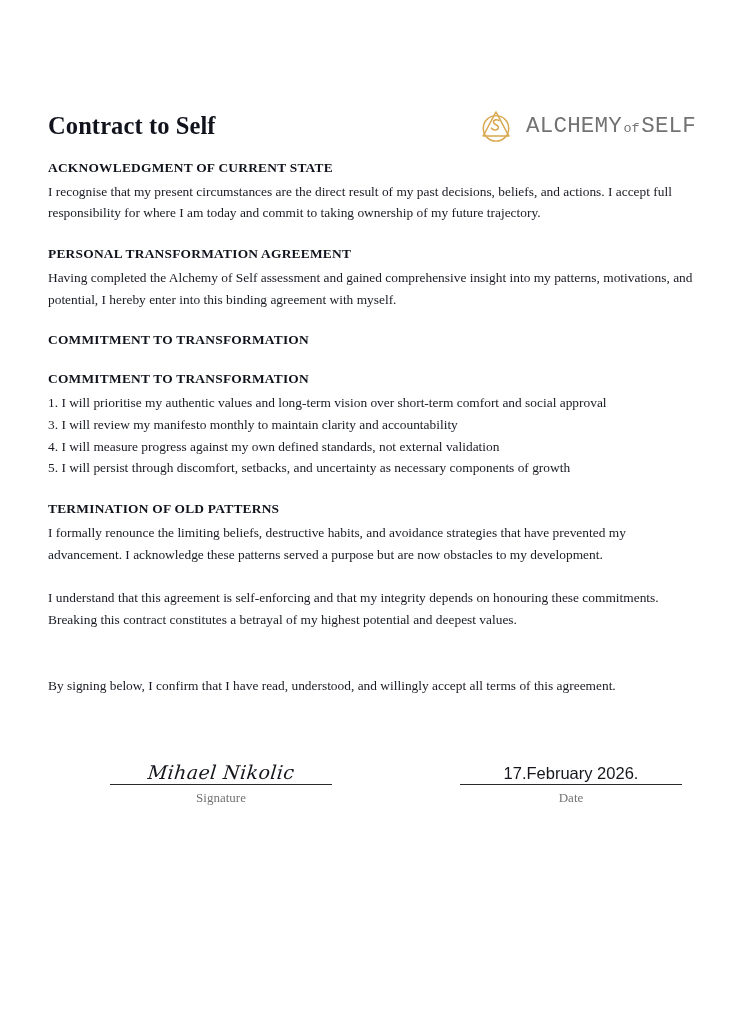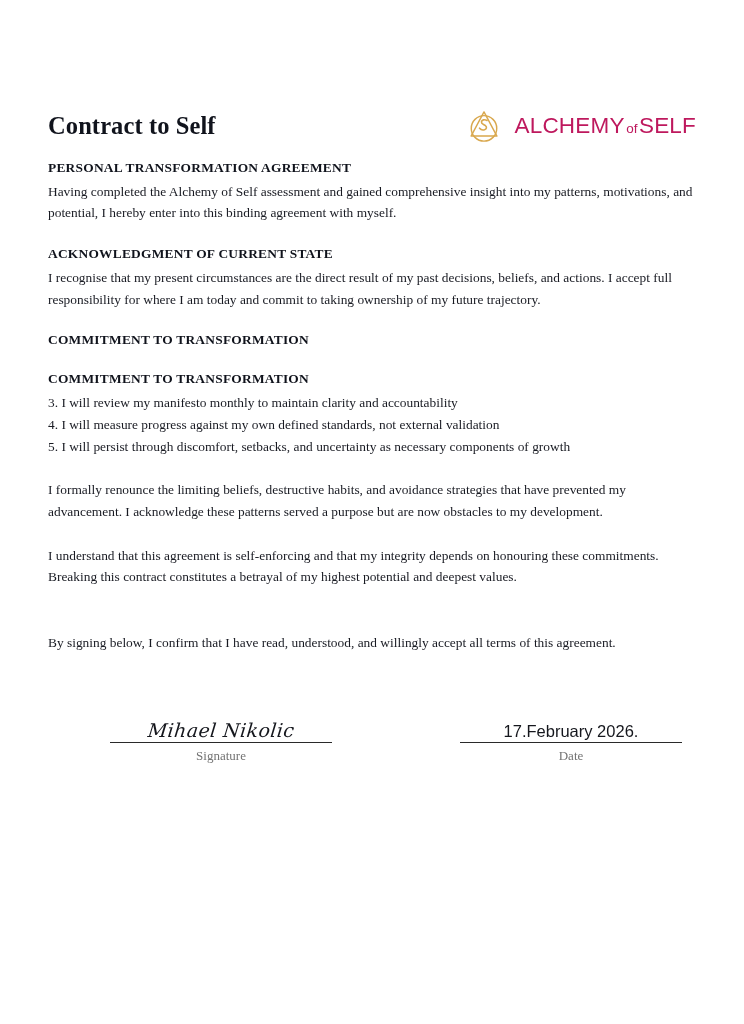--- a/index.html
+++ b/index.html
@@ -46,24 +46,24 @@
     align-items: center;
     gap: 11px;
   }
   .brand-mark {
     width: 38px;
     height: 38px;
     flex: 0 0 38px;
     display: block;
   }
   .brand-text {
-    font-family: Liberation Sans, sans-serif;
+    font-family: Liberation Mono, monospace;
     font-size: 22.5px;
     letter-spacing: 0.2px;
-    color: #be185d;
+    color: #737373;
     white-space: nowrap;
     line-height: 1;
   }
   .brand-text .of {
     font-size: 13.5px;
     letter-spacing: 0;
     padding: 0 1.5px;
   }
 
   
@@ -171,43 +171,45 @@
       </span>
       <span class="brand-text">
         <span>ALCHEMY</span><span class="of">of</span><span>SELF</span>
       </span>
     </div>
   </div>
 
   <div class="body-wrap">
 
     <div class="section">
+      <h2 class="section-heading">ACKNOWLEDGMENT OF CURRENT STATE</h2>
+      <p class="section-para">I recognise that my present circumstances are the direct result of my past decisions, beliefs, and actions. I accept full responsibility for where I am today and commit to taking ownership of my future trajectory.</p>
+    </div>
+
+    <div class="section">
       <h2 class="section-heading">PERSONAL TRANSFORMATION AGREEMENT</h2>
       <p class="section-para">Having completed the Alchemy of Self assessment and gained comprehensive insight into my patterns, motivations, and potential, I hereby enter into this binding agreement with myself.</p>
     </div>
 
     <div class="section">
-      <h2 class="section-heading">ACKNOWLEDGMENT OF CURRENT STATE</h2>
-      <p class="section-para">I recognise that my present circumstances are the direct result of my past decisions, beliefs, and actions. I accept full responsibility for where I am today and commit to taking ownership of my future trajectory.</p>
-    </div>
-
-    <div class="section">
       <h2 class="section-heading">COMMITMENT TO TRANSFORMATION</h2>
     </div>
 
     <div class="section">
       <h2 class="section-heading">COMMITMENT TO TRANSFORMATION</h2>
       <ul class="pledge-list">
+        <li>1. I will prioritise my authentic values and long-term vision over short-term comfort and social approval</li>
         <li>3. I will review my manifesto monthly to maintain clarity and accountability</li>
         <li>4. I will measure progress against my own defined standards, not external validation</li>
         <li>5. I will persist through discomfort, setbacks, and uncertainty as necessary components of growth</li>
       </ul>
     </div>
 
     <div class="section">
+      <h2 class="section-heading">TERMINATION OF OLD PATTERNS</h2>
       <p class="section-para">I formally renounce the limiting beliefs, destructive habits, and avoidance strategies that have prevented my advancement. I acknowledge these patterns served a purpose but are now obstacles to my development.</p>
     </div>
 
     <div class="section">
       <p class="section-para">I understand that this agreement is self-enforcing and that my integrity depends on honouring these commitments. Breaking this contract constitutes a betrayal of my highest potential and deepest values.</p>
     </div>
 
     <p class="closing-statement">By signing below, I confirm that I have read, understood, and willingly accept all terms of this agreement.</p>
 
     <div class="sign-row">

